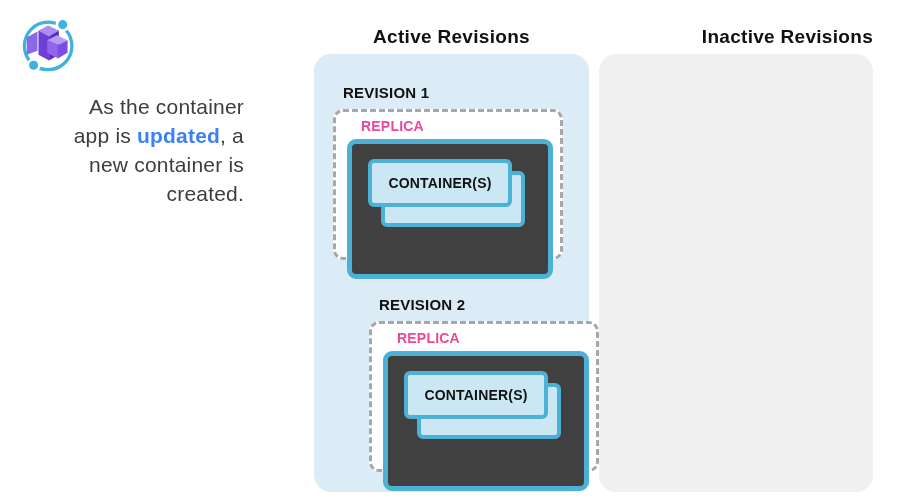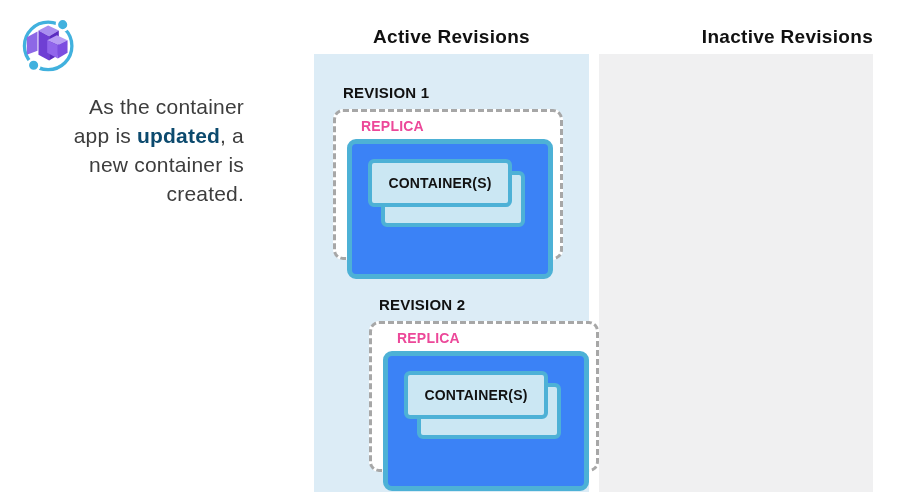--- a/index.html
+++ b/index.html
@@ -10,32 +10,32 @@
 
   
   .logo { position:absolute; left:22px; top:13px; width:62px; height:62px; }
 
   
   .intro {
     position:absolute; left:4px; top:92px; width:240px;
     text-align:right; font-size:21px; line-height:29px;
     color:#3d3d3d; font-weight:400; letter-spacing:0.2px;
   }
-  .intro b { color:#0c4a6e; font-weight:700; }
+  .intro b { color:#3b82f6; font-weight:700; }
 
   
   .col-title {
     position:absolute; top:26px; text-align:center;
     font-size:19px; font-weight:700; color:#111; letter-spacing:0.3px;
   }
   .col-title.active   { left:314px; width:275px; }
   .col-title.inactive { left:599px; width:274px;text-align:right; }
 
   
-  .panel { position:absolute; top:54px; height:438px; }
+  .panel { position:absolute; top:54px; height:438px;border-radius:17px; }
   .panel.active   { left:314px; width:275px; background:#dcecf6; }
   .panel.inactive { left:599px; width:274px; background:#f0f0f1; }
 
   
   .revision { position:absolute; left:19px; width:230px; }
   .revision.rev1 { top:30px; }
   .revision.rev2 { top:242px;margin-left:36px; }
 
   .rev-label {
     font-size:15px; font-weight:700; color:#111;
@@ -45,21 +45,21 @@
   .replica-box {
     position:relative; width:230px; height:151px;
     background:#ffffff; border:3px dashed #a7a7a7; border-radius:10px;
   }
   .replica-label {
     position:absolute; left:25px; top:6px;
     font-size:14px; font-weight:700; color:#ec4899; letter-spacing:0.2px;
   }
   .pod-box {
     position:absolute; left:11px; top:27px; width:206px; height:140px;
-    background:#3b82f6; border:5px solid #4db1d6; border-radius:9px;
+    background:#404040; border:5px solid #4db1d6; border-radius:9px;
   }
   .container-chip {
     position:absolute; background:#cbe7f3;
     border:4px solid #4db1d6; border-radius:6px;
   }
   .container-chip.back  { left:29px; top:27px; width:144px; height:56px; }
   .container-chip.front {
     left:16px; top:15px; width:144px; height:48px;
     display:flex; align-items:center; justify-content:center;
   }

